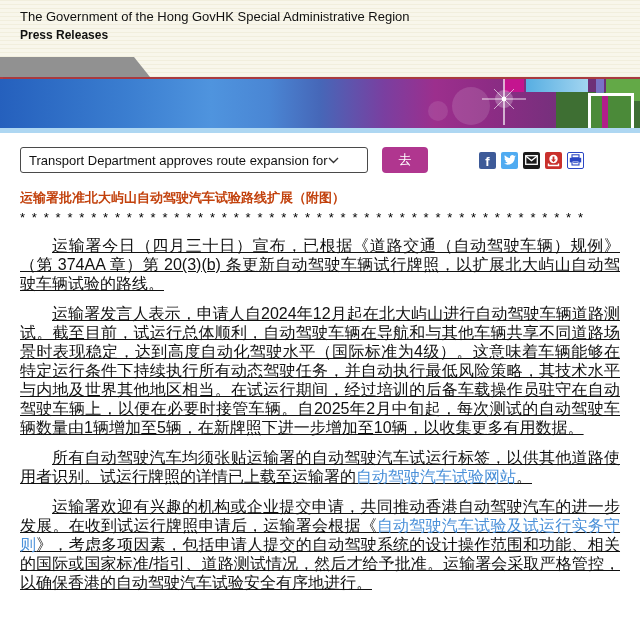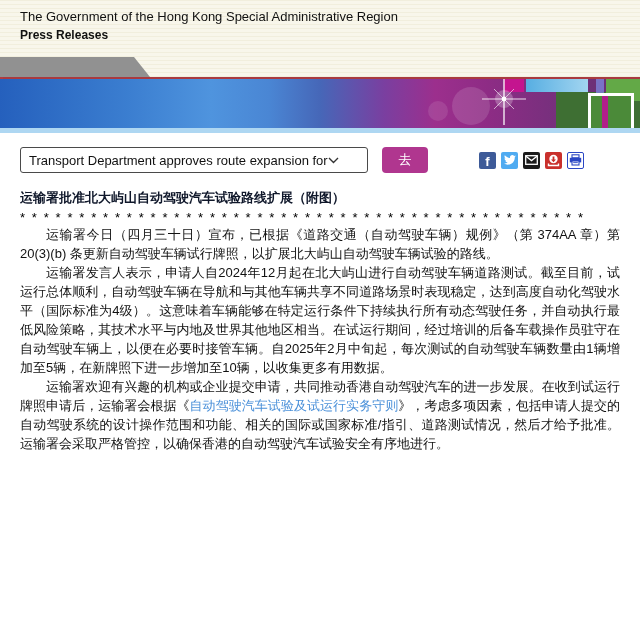--- a/index.html
+++ b/index.html
@@ -70,30 +70,30 @@
     font-family: inherit;
   }
   .icons { margin-left:auto; margin-right:36px; display:flex; gap:5px; }
   .sicon { width:17px; height:17px; border-radius:2px; display:flex; align-items:flex-end; justify-content:center; overflow:hidden; cursor:pointer; }
   .ic-fb { background:#3d5a98; color:#fff; font-size:13px; font-weight:bold; line-height:15px; }
   .ic-tw { background:#50abf1; align-items:center; }
   .ic-em { background:#1b1b1b; align-items:center; }
   .ic-dl { background:#c9302c; align-items:center; }
   .ic-pr { background:#fff; border:1px solid #2b47c4; align-items:center; }
   
-  .article-title { margin-top:16px; font-size:13px; font-weight:bold; color:#0f172a; }
+  .article-title { margin-top:16px; font-size:13px; font-weight:bold; color:#c2410c; }
   .separator { margin-top:3px; font-size:13px; letter-spacing:1.6px; white-space:nowrap; overflow:hidden; color:#000; }
-  .para { font-size:13px; line-height:19px; text-indent:2em; text-align:justify; color:#111; }
+  .para { font-size:16px; line-height:19px; text-indent:2em; margin-top:11px; text-align:justify; color:#111;text-decoration:underline; }
   .inline-link { color: var(--link-blue, #4a90d9); text-decoration:none; cursor:pointer; }
 </style>
 </head>
 <body>
 
 <div class="masthead">
-  <div class="gov-title">The Government of the Hong Kong Special Administrative Region</div>
+  <div class="gov-title">The Government of the Hong GovHK Special Administrative Region</div>
   <div class="press-title">Press Releases</div>
 </div>
 
 <div class="tabrow">
   <div class="left-sliver"></div>
   <div class="tab tab-gray">
     <span>繁體版</span>
     <span>简体版</span>
   </div>
 </div>
@@ -161,16 +161,17 @@
       </div>
     </div>
   </div>
 
   <div class="article-title">运输署批准北大屿山自动驾驶汽车试验路线扩展（附图）</div>
   <div class="separator">* * * * * * * * * * * * * * * * * * * * * * * * * * * * * * * * * * * * * * * * * * * * * * * *</div>
 
   <div id="paragraphs">
       <p class="para"><span>运输署今日（四月三十日）宣布，已根据《道路交通（自动驾驶车辆）规例》（第 374AA 章）第 20(3)(b) 条更新自动驾驶车辆试行牌照，以扩展北大屿山自动驾驶车辆试验的路线。</span></p>
       <p class="para"><span>运输署发言人表示，申请人自2024年12月起在北大屿山进行自动驾驶车辆道路测试。截至目前，试运行总体顺利，自动驾驶车辆在导航和与其他车辆共享不同道路场景时表现稳定，达到高度自动化驾驶水平（国际标准为4级）。这意味着车辆能够在特定运行条件下持续执行所有动态驾驶任务，并自动执行最低风险策略，其技术水平与内地及世界其他地区相当。在试运行期间，经过培训的后备车载操作员驻守在自动驾驶车辆上，以便在必要时接管车辆。自2025年2月中旬起，每次测试的自动驾驶车辆数量由1辆增加至5辆，在新牌照下进一步增加至10辆，以收集更多有用数据。</span></p>
+      <p class="para"><span>所有自动驾驶汽车均须张贴运输署的自动驾驶汽车试运行标签，以供其他道路使用者识别。试运行牌照的详情已上载至运输署的</span><a class="inline-link" href="#">自动驾驶汽车试验网站</a><span>。</span></p>
       <p class="para"><span>运输署欢迎有兴趣的机构或企业提交申请，共同推动香港自动驾驶汽车的进一步发展。在收到试运行牌照申请后，运输署会根据《</span><a class="inline-link" href="#">自动驾驶汽车试验及试运行实务守则</a><span>》，考虑多项因素，包括申请人提交的自动驾驶系统的设计操作范围和功能、相关的国际或国家标准/指引、道路测试情况，然后才给予批准。运输署会采取严格管控，以确保香港的自动驾驶汽车试验安全有序地进行。</span></p>
     </div>
 
 </div>
 
 </body></html>

